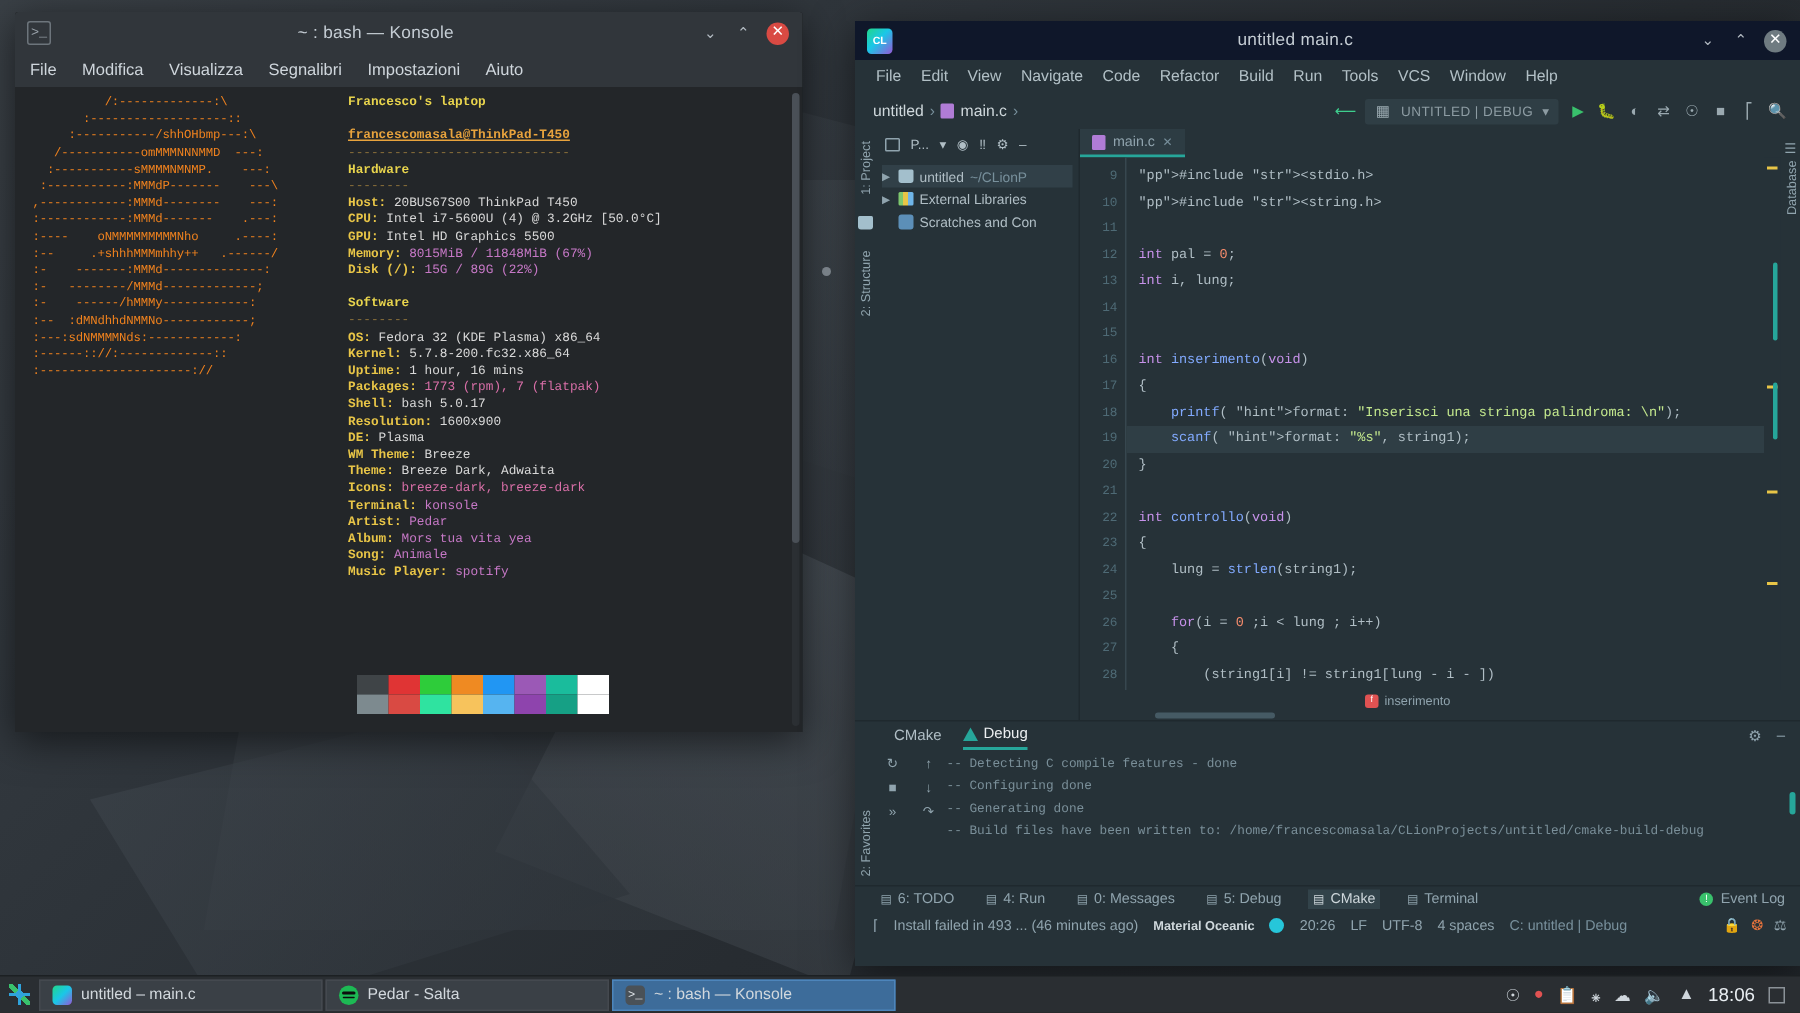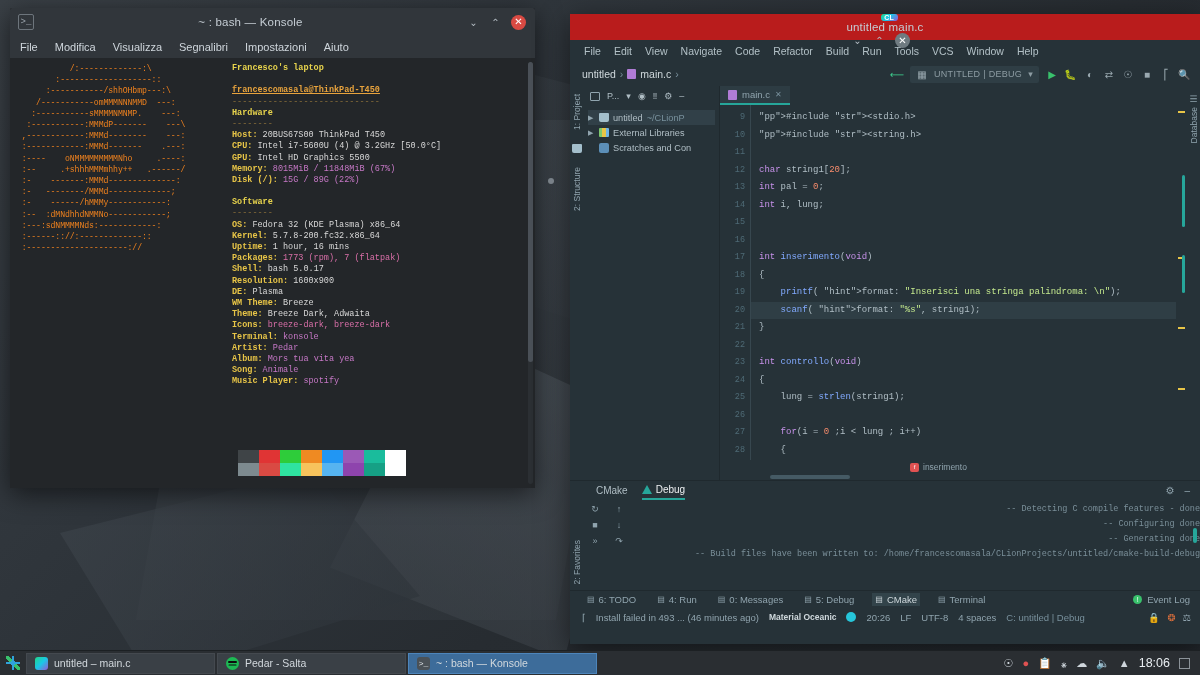--- a/index.html
+++ b/index.html
@@ -108,21 +108,21 @@
 
   
   #clion{
     left:570px; top:14px; width:630px; height:630px;
     background:#263238;
     box-shadow:0 6px 26px rgba(0,0,0,.5);
     overflow:hidden;
     color:#b0bec5;
     font-size:10px;
   }
-  #clion .titlebar{background:#b91c1c;height:26px;flex-direction:column;}
+  #clion .titlebar{background:#0f172a;height:26px;}
   .cl-logo{
     width:17px;height:17px;margin-left:8px;border-radius:3px;
     background:linear-gradient(135deg,#21d789 0%,#1ac7e8 45%,#9757d7 100%);
     color:#fff;font-size:7px;font-weight:bold;
     display:flex;align-items:center;justify-content:center;
   }
   .cl-menubar{
     height:22px;display:flex;align-items:center;gap:13px;
     padding-left:14px;font-size:10.5px;color:#b2c0c6;background:#263238;
   }
@@ -215,21 +215,21 @@
   .tri{width:0;height:0;border-left:5px solid transparent;border-right:5px solid transparent;border-bottom:9px solid #26a69a;}
   .panel-right{margin-left:auto;display:flex;gap:10px;padding-right:10px;color:#90a4ae;}
   .panel-body{flex:1;display:flex;}
   .panel-toolcol{
     width:24px;display:flex;flex-direction:column;align-items:center;gap:6px;padding-top:4px;
     font-size:9px;color:#90a4ae;
   }
   .panel-vstrip{width:13px;display:flex;align-items:flex-end;justify-content:center;padding-bottom:6px;}
   .console{
     flex:1;font-family:"Liberation Mono",monospace;font-size:8.5px;color:#7a8f99;
-    padding-top:2px;overflow:hidden;position:relative;text-align:right;
+    padding-top:2px;overflow:hidden;position:relative;
   }
   .console div{height:15px;line-height:15px;white-space:nowrap;}
   .cscroll{position:absolute;right:3px;top:28px;width:4px;height:26px;background:#26a69a;border-radius:2px;}
   .twbar{
     height:18px;background:#263238;display:flex;align-items:center;gap:15px;
     padding-left:14px;font-size:9.5px;color:#90a4ae;border-top:1px solid #1f292e;
   }
   .twitem{display:flex;align-items:center;gap:4px;cursor:pointer;padding:1px 3px;}
   .twitem.act{background:#32434a;color:#cfd8dc;}
   .twbar .right{margin-left:auto;display:flex;align-items:center;gap:5px;padding-right:10px;}
@@ -496,21 +496,20 @@
             <div>25</div>
             <div>26</div>
             <div>27</div>
             <div>28</div>
             <div>29</div>
           </div>
         <div class="codelines" id="codelines">
             <div class="cl-line"><span class="&lt;span">"pp"</span>&gt;#include <span class="&lt;span">"str"</span>&gt;&lt;stdio.h&gt;</div>
             <div class="cl-line"><span class="&lt;span">"pp"</span>&gt;#include <span class="&lt;span">"str"</span>&gt;&lt;string.h&gt;</div>
             <div class="cl-line">&nbsp;</div>
-            <div class="cl-line"><span class="kw">char</span> string1[<span class="num">20</span>];</div>
             <div class="cl-line"><span class="kw">int</span> pal = <span class="num">0</span>;</div>
             <div class="cl-line"><span class="kw">int</span> i, lung;</div>
             <div class="cl-line">&nbsp;</div>
             <div class="cl-line">&nbsp;</div>
             <div class="cl-line"><span class="kw">int</span> <span class="fn">inserimento</span>(<span class="kw">void</span>)</div>
             <div class="cl-line">{</div>
             <div class="cl-line">    <span class="fn">printf</span>( <span class="&lt;span">"hint"</span>&gt;format: <span class="str">"Inserisci una stringa palindroma: \n"</span>);</div>
             <div class="cl-line hl">    <span class="fn">scanf</span>( <span class="&lt;span">"hint"</span>&gt;format: <span class="str">"%s"</span>, string1);</div>
             <div class="cl-line">}</div>
             <div class="cl-line">&nbsp;</div>

